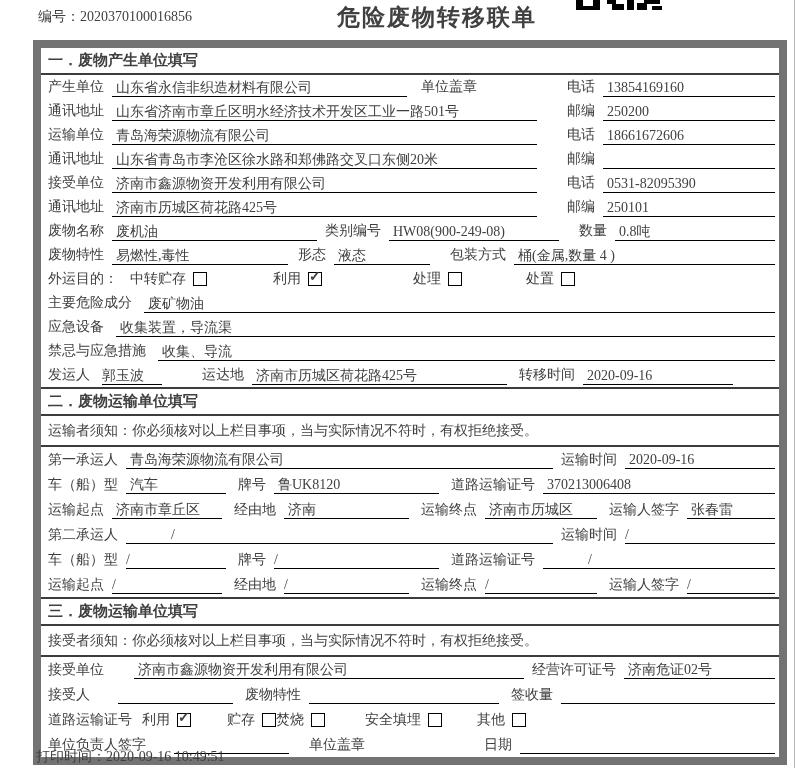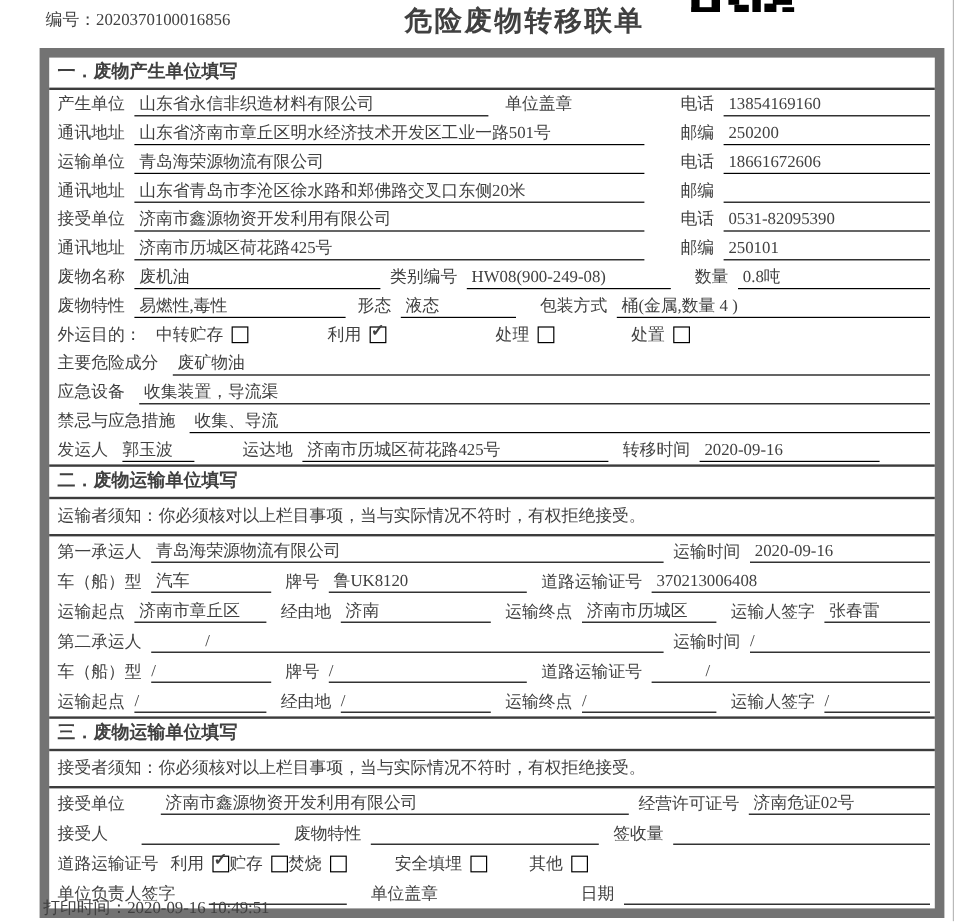--- a/index.html
+++ b/index.html
@@ -30,21 +30,21 @@
   .rgrp{margin-left:auto;display:flex;align-items:center;width:208px;flex:0 0 auto;}
   .rgrp .val{flex:1 1 auto;}
 
   .w60{width:60px}.w96{width:96px}.w100{width:100px}.w110{width:110px}
   .w112{width:112px}.w115{width:115px}.w125{width:125px}.w150{width:150px}
   .w165{width:165px}.w170{width:170px}.w176{width:176px}.w190{width:190px}.w205{width:205px}
   .w255{width:255px}.w295{width:295px}.w390{width:390px}.w425{width:425px}
 
   .ml8{margin-left:8px}.ml10{margin-left:10px}.ml12{margin-left:12px}.ml14{margin-left:14px}
   .ml20{margin-left:20px}.ml28{margin-left:28px}.ml30{margin-left:30px}.ml33{}
-  .ml35{margin-left:35px}.ml36{}.ml40{margin-left:40px}.ml62{margin-left:91px}
+  .ml35{margin-left:35px}.ml36{margin-left:36px}.ml40{margin-left:40px}.ml62{margin-left:91px}
   .ml66{margin-left:66px}.ml124{margin-left:64px}.mla{margin-left:auto}
 
   .ctr{padding:0;}
   .sl{padding-left:45px;}
 
   .opt{display:flex;align-items:center;flex:0 0 auto;}
   .cb{display:inline-block;width:12px;height:12px;border:1.5px solid #000;margin-left:7px;
       position:relative;top:0;}
   .cb.checked::after{content:"\2713";position:absolute;left:0px;top:-3px;
       font-size:14px;font-weight:bold;line-height:14px;}

